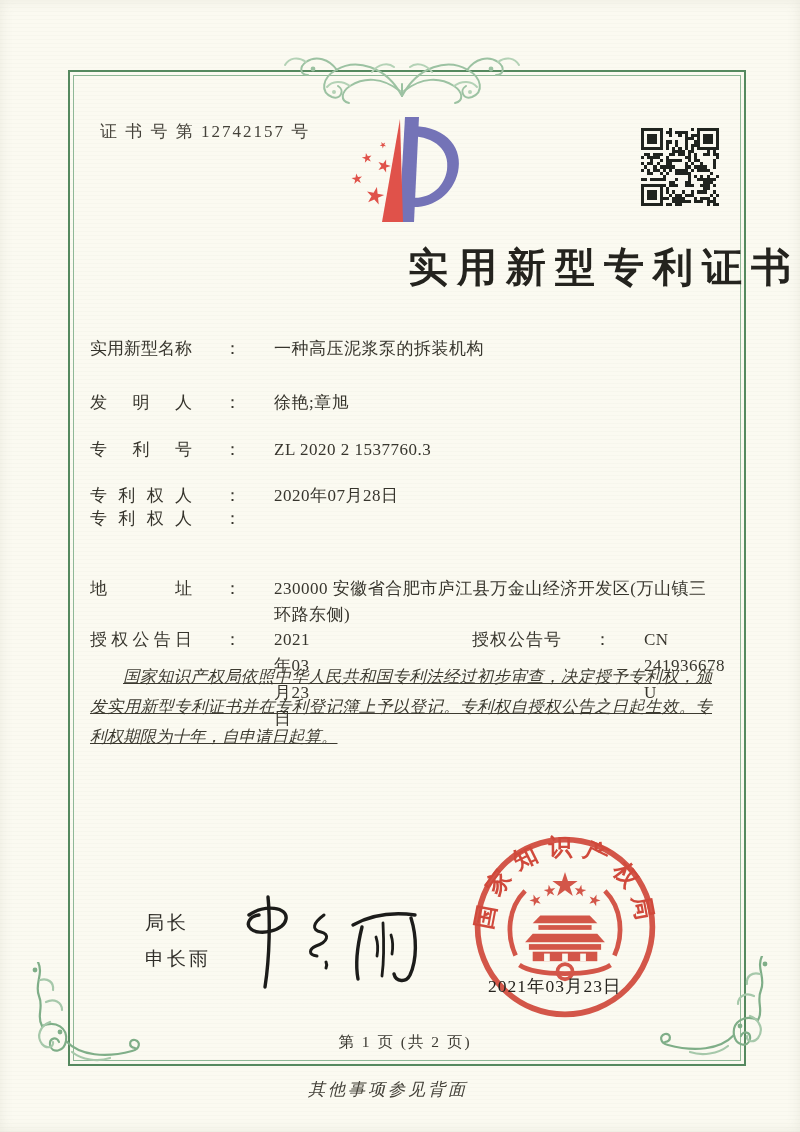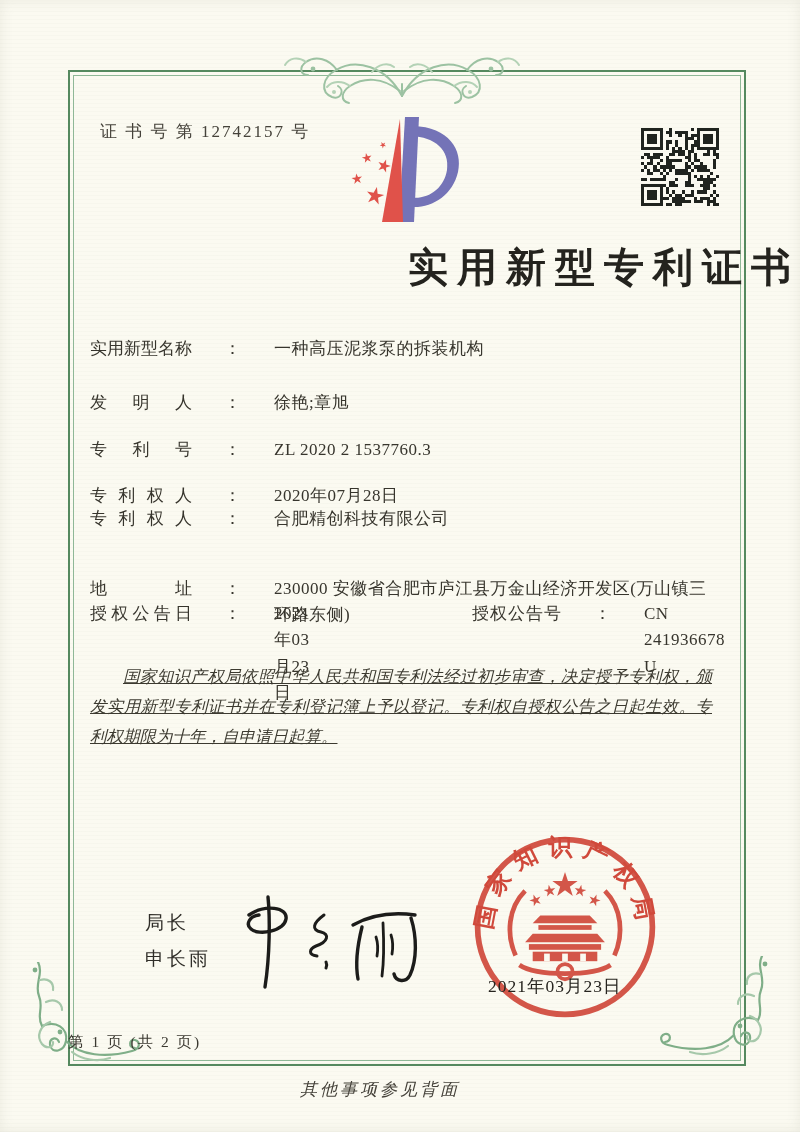--- a/index.html
+++ b/index.html
@@ -46,23 +46,23 @@
   
   .signer{position:absolute;left:100px;top:905px;font-family:"Liberation Sans","DejaVu Sans",sans-serif;
     font-size:19px;color:#2f2d28;line-height:1.9;letter-spacing:3px;margin-left:45px;}
   .signature{position:absolute;left:225px;top:885px;width:205px;height:110px;}
   .signature svg{width:100%;height:100%;}
   
   .seal{position:absolute;left:470px;top:832px;width:190px;height:190px;}
   .seal svg{width:100%;height:100%;}
   .seal-date{position:absolute;left:488px;top:974px;font-size:17.5px;letter-spacing:1px;color:#26241f;}
   
-  .page-no{position:absolute;left:68px;top:1032px;width:674px;text-align:left;
+  .page-no{position:absolute;left:68px;top:1032px;width:674px;text-align:center;
     font-size:15.5px;letter-spacing:2px;color:#3b3931;}
-  .back-note{position:absolute;left:60px;top:1078px;width:640px;text-align:center;
+  .back-note{position:absolute;left:68px;top:1078px;width:640px;text-align:center;
     font-size:17px;font-style:italic;letter-spacing:3px;color:#45423a;}
 </style>
 </head>
 <body>
 
 <div class="page">
 
   <div class="frame">
     <div class="frame-inner"></div>
   </div>
@@ -477,28 +477,27 @@
     <span class="fvalue">ZL 2020 2 1537760.3</span>
   </div>
   <div class="row" style="top:483px">
     <span class="flabel">专利权人</span>
       <span class="colon">：</span>
     <span class="fvalue">2020年07月28日</span>
   </div>
   <div class="row" style="top:506px">
     <span class="flabel">专利权人</span>
       <span class="colon">：</span>
-    <span class="fvalue">合肥精创科技有限公司</span>
   </div>
   <div class="row" style="top:576px">
     <span class="flabel">地址</span>
       <span class="colon">：</span>
     <span class="fvalue wrap">230000 安徽省合肥市庐江县万金山经济开发区(万山镇三环路东侧)</span>
   </div>
-  <div class="row" style="top:601px">
+  <div class="row" style="top:627px">
     <span class="flabel">授权公告日</span>
       <span class="colon">：</span>
     <span class="fvalue">2021年03月23日</span>
     <span class="gap"></span>
     <span class="flabel2">授权公告号</span>
       <span class="colon">：</span>
     <span class="fvalue">CN 241936678 U</span>
   </div>
 
   <div class="paras">

